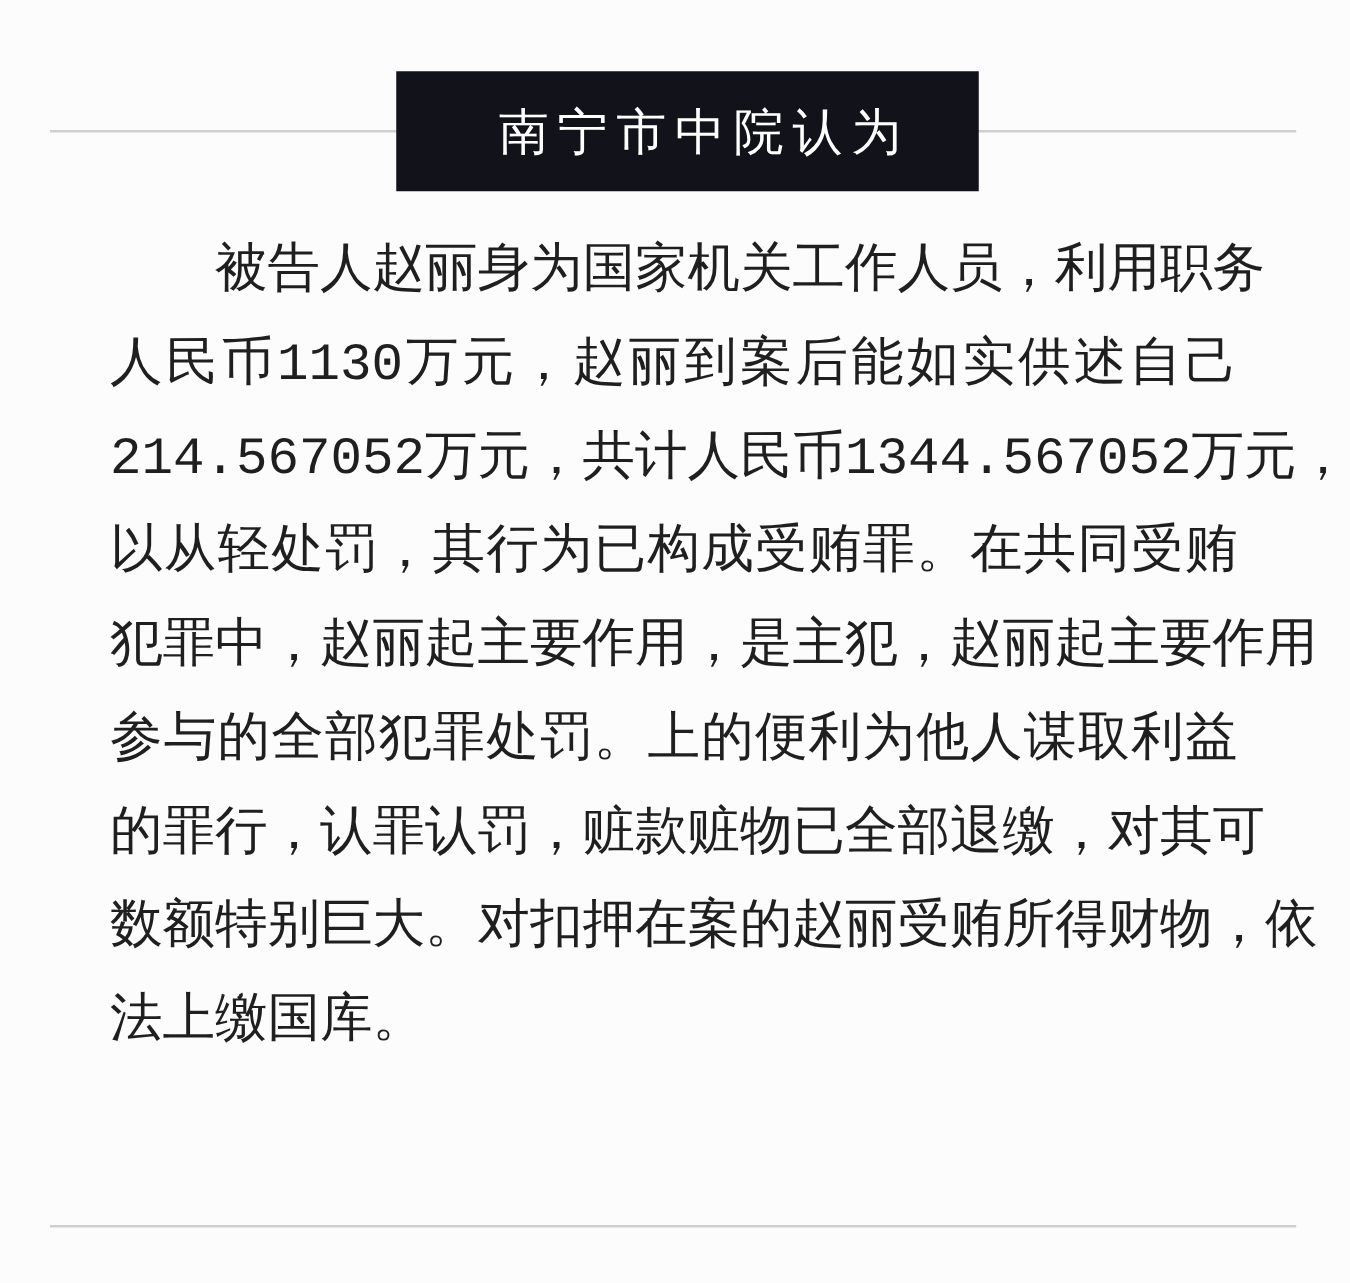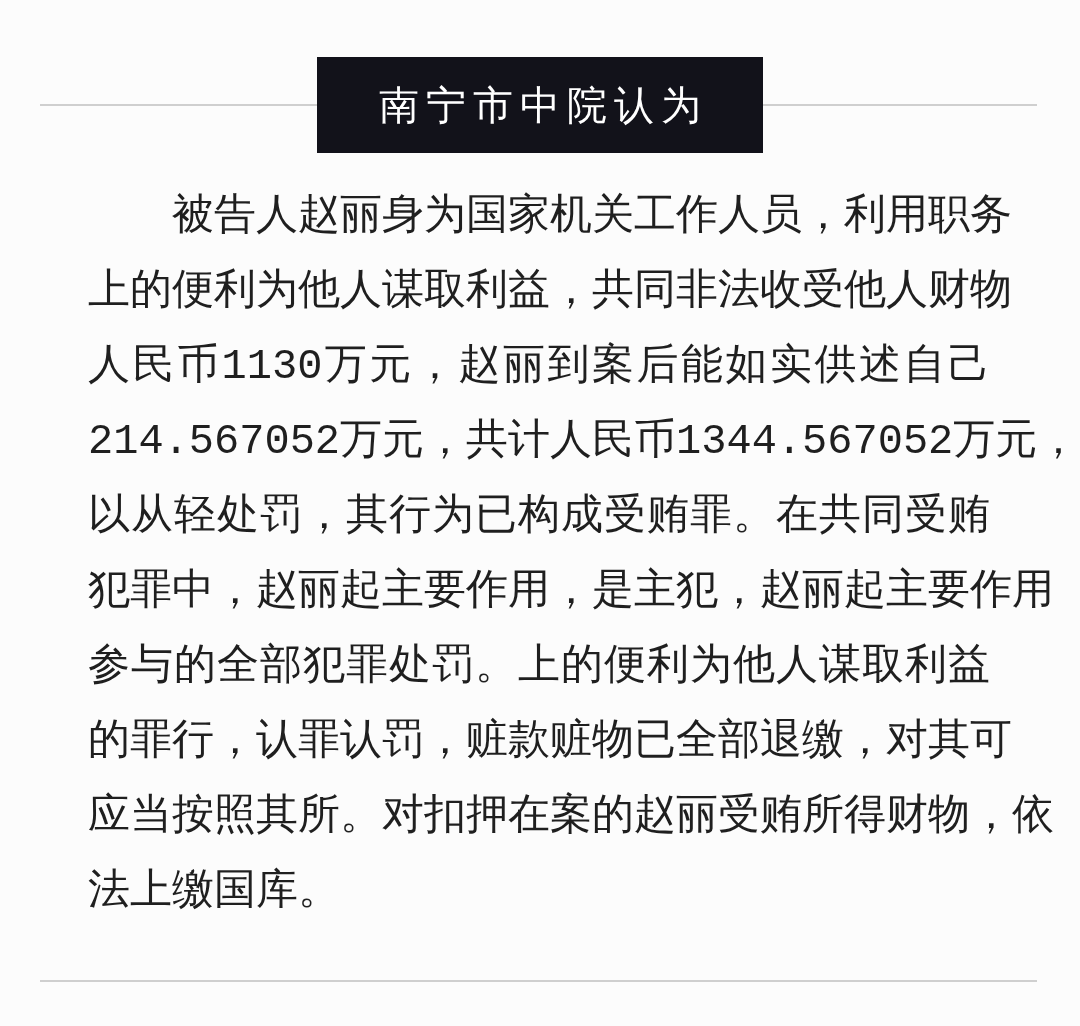--- a/index.html
+++ b/index.html
@@ -29,20 +29,21 @@
     position: absolute;
     left: 317px;
     top: 57px;
     width: 446px;
     height: 96px;
     background: var(--box-color, #12121a);
     z-index: 2;
     display: flex;
     align-items: center;
     justify-content: center;
+    padding-left: 20px;
   }
   .header-title {
     color: var(--title-color, #ffffff);
     font-size: 40px;
     letter-spacing: 7px;
     text-indent: 7px;
     white-space: nowrap;
     font-weight: 400;
   }
 
@@ -78,24 +79,23 @@
 <body>
 
 <div class="divider top"></div>
 
 <div class="header-box">
   <span class="header-title">南宁市中院认为</span>
 </div>
 
 <div class="paragraph">
   <div class="para-line indent">被告人赵丽身为国家机关工作人员，利用职务</div>
-  <div class="para-line">上的便利为他人谋取利益，共同非法收受他人财物</div>
   <div class="para-line">人民币1130万元，赵丽到案后能如实供述自己</div>
   <div class="para-line">214.567052万元，共计人民币1344.567052万元，</div>
   <div class="para-line">以从轻处罚，其行为已构成受贿罪。在共同受贿</div>
   <div class="para-line">犯罪中，赵丽起主要作用，是主犯，赵丽起主要作用</div>
   <div class="para-line">参与的全部犯罪处罚。上的便利为他人谋取利益</div>
   <div class="para-line">的罪行，认罪认罚，赃款赃物已全部退缴，对其可</div>
-  <div class="para-line">应当按照其所。对扣押在案的赵丽受贿所得财物，依</div>
+  <div class="para-line">数额特别巨大。对扣押在案的赵丽受贿所得财物，依</div>
   <div class="para-line last">法上缴国库。</div>
 </div>
 
 <div class="divider bottom"></div>
 
 </body></html>

